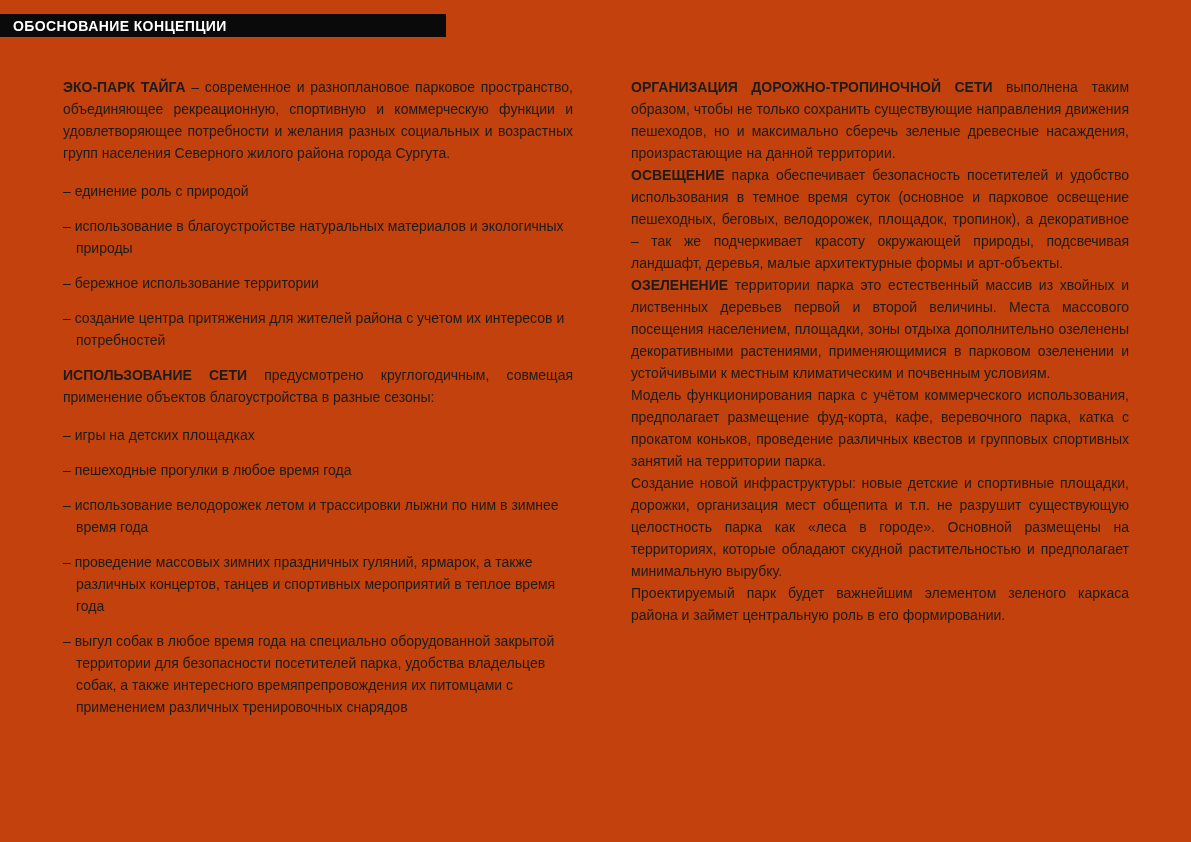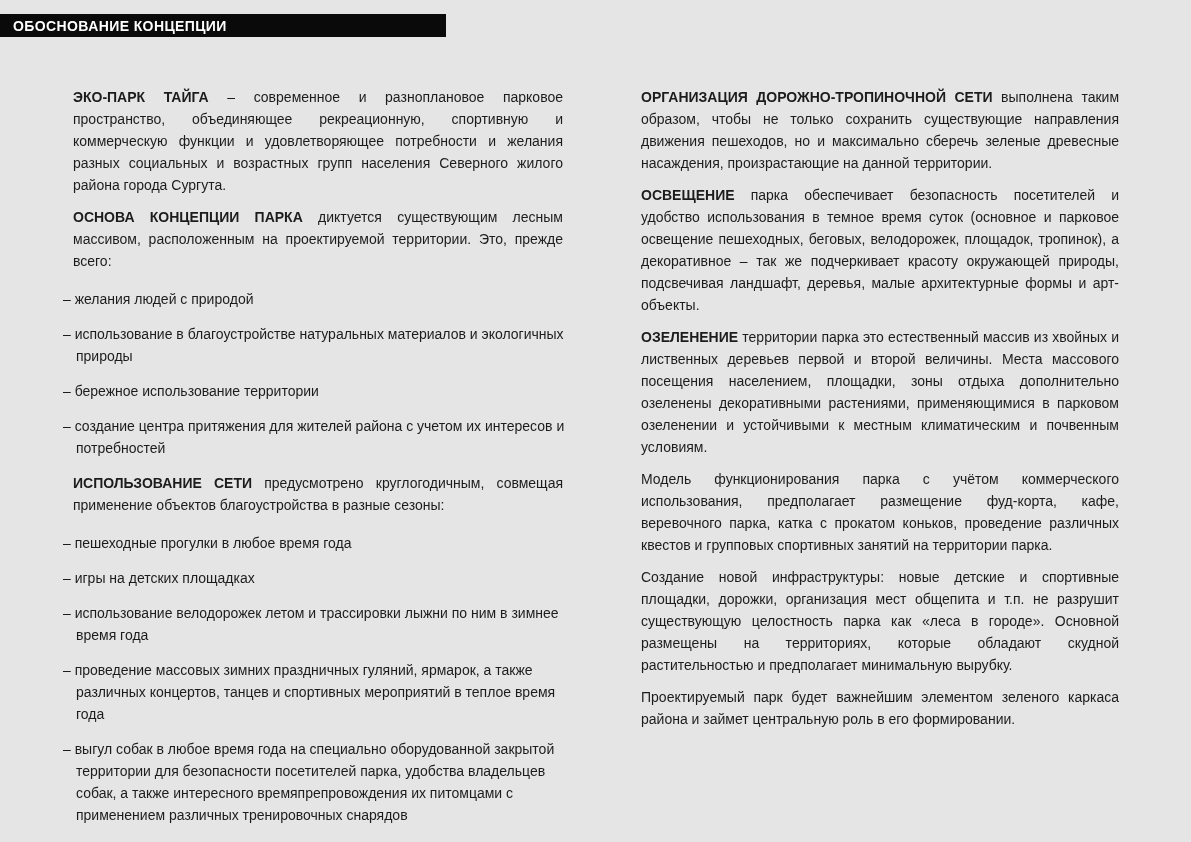--- a/index.html
+++ b/index.html
@@ -4,21 +4,21 @@
 <style>
   html, body {
     margin: 0;
     padding: 0;
     background: #ffffff;
   }
   .page {
     position: relative;
     width: 1191px;
     height: 842px;
-    background: #e5e5e5;
+    background: #c2410c;
     overflow: hidden;
     font-family: "Liberation Sans", sans-serif;
     color: #1c1c1c;
   }
   .header-bar {
     position: absolute;
     left: 0;
     top: 14px;
     width: 446px;
     height: 23px;
@@ -37,21 +37,21 @@
   .columns {
     position: absolute;
     left: 63px;
     top: 76px;
     display: flex;
     gap: 58px;
   }
   .col-left  { width: 510px; }
   .col-right { width: 498px; }
   p.para {
-    margin: 10px;
+    margin: 0;
     font-size: 14px;
     line-height: 22px;
   }
   .justify { text-align: justify; }
   .lead { font-weight: bold; }
   ul.bullets {
     list-style: none;
     margin: 16px 0 0 0;
     padding: 0;
   }
@@ -80,34 +80,33 @@
   <div class="header-bar">
     <span class="header-title">ОБОСНОВАНИЕ КОНЦЕПЦИИ</span>
   </div>
 
   <div class="columns">
 
     <div class="col-left">
 
       <p class="para justify"><b class="lead">ЭКО-ПАРК ТАЙГА</b><span> – современное и разноплановое парковое пространство, объединяющее рекреационную, спортивную и коммерческую функции и удовлетворяющее потребности и желания разных социальных и возрастных групп населения Северного жилого района города Сургута.</span></p>
 
-      <p class="para justify mt-basis"><b class="lead">ОСНОВА КОНЦЕПЦИИ ПАРКА</b><span> диктуется существующим лесным массивом, расположенным на проектируемой территории. Это, прежде всего:</span></p>
 
       <ul class="bullets">
-        <li>– желания людей с природой</li>
+        <li>– единение роль с природой</li>
         <li>– использование в благоустройстве натуральных материалов и экологичных природы</li>
         <li>– бережное использование территории</li>
         <li>– создание центра притяжения для жителей района с учетом их интересов и потребностей</li>
       </ul>
 
       <p class="para justify mt-usage"><b class="lead">ИСПОЛЬЗОВАНИЕ СЕТИ</b><span> предусмотрено круглогодичным, совмещая применение объектов благоустройства в разные сезоны:</span></p>
 
       <ul class="bullets">
+        <li>– игры на детских площадках</li>
         <li>– пешеходные прогулки в любое время года</li>
-        <li>– игры на детских площадках</li>
         <li>– использование велодорожек летом и трассировки лыжни по ним в зимнее время года</li>
         <li>– проведение массовых зимних праздничных гуляний, ярмарок, а также различных концертов, танцев и спортивных мероприятий в теплое время года</li>
         <li>– выгул собак в любое время года на специально оборудованной закрытой территории для безопасности посетителей парка, удобства владельцев собак, а также интересного времяпрепровождения их питомцами с применением различных тренировочных снарядов</li>
       </ul>
 
     </div>
 
     <div class="col-right">
 
       <p class="para justify"><b class="lead">ОРГАНИЗАЦИЯ ДОРОЖНО-ТРОПИНОЧНОЙ СЕТИ</b><span> выполнена таким образом, чтобы не только сохранить существующие направления движения пешеходов, но и максимально сберечь зеленые древесные насаждения, произрастающие на данной территории.</span></p>

